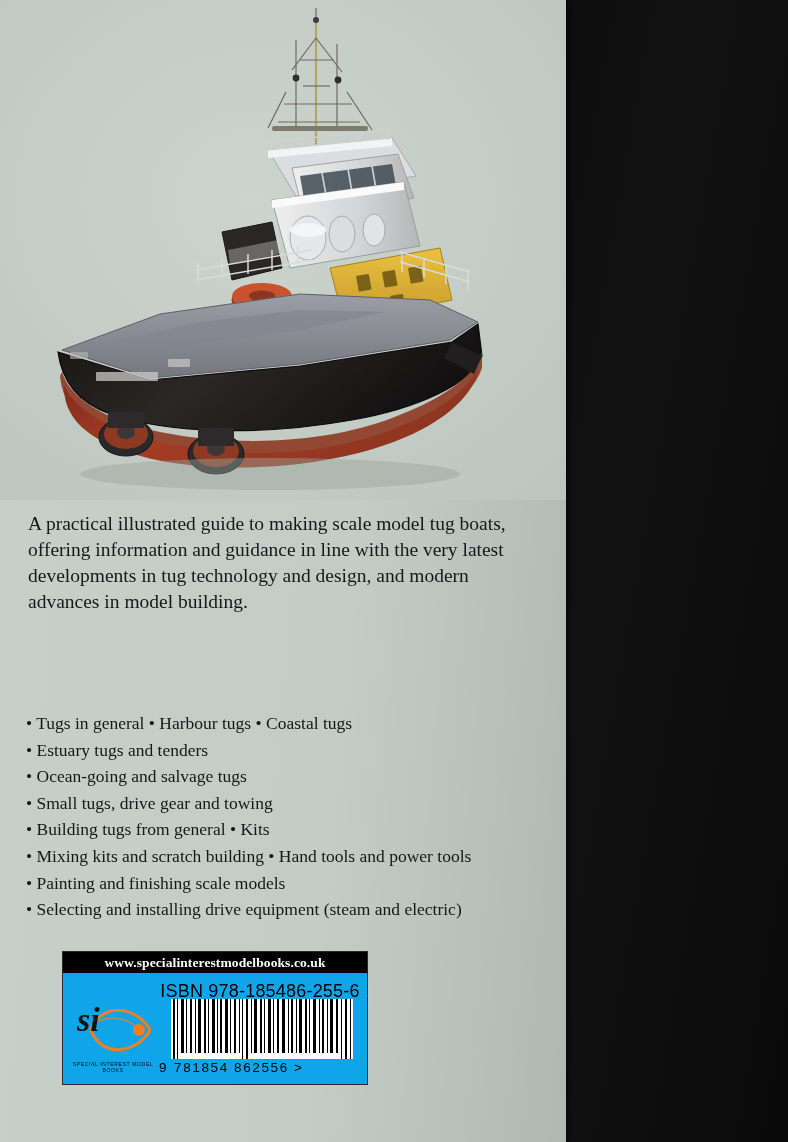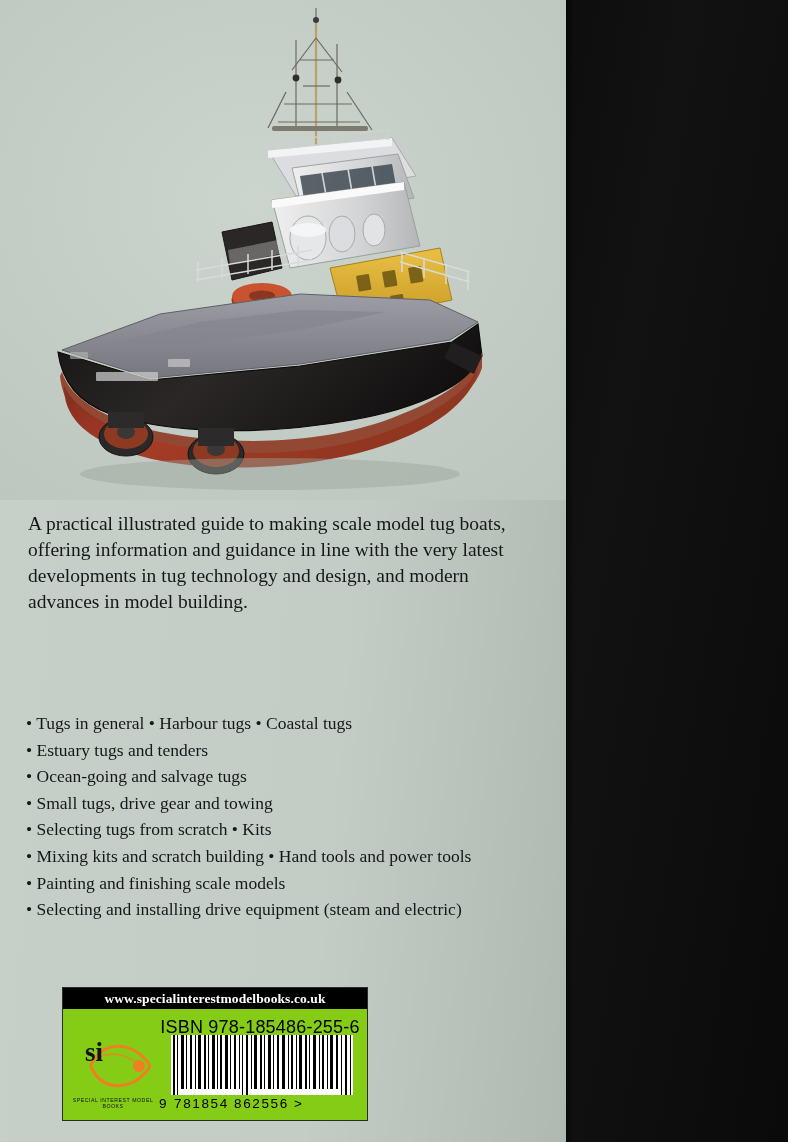--- a/index.html
+++ b/index.html
@@ -90,24 +90,23 @@
   }
   .features div { white-space: nowrap; }
 
   
   .isbn-block {
     position: absolute;
     left: 62px;
     top: 951px;
     width: 306px;
     height: 134px;
-    background: #84cc16;
+    background: #0ea5e9;
     border: 1px solid #2a2a2a;
     box-sizing: border-box;
-    margin-top: 36px;
   }
   .isbn-url {
     height: 21px;
     background: #000;
     color: #fff;
     font-size: 13.5px;
     font-weight: bold;
     text-align: center;
     line-height: 21px;
     letter-spacing: 0.1px;
@@ -118,24 +117,25 @@
   }
   .logo-box {
     position: absolute;
     left: 6px;
     top: 6px;
     width: 88px;
     height: 100px;
   }
   .logo-si {
     position: absolute;
-    left: 16px;
+    left: 8px;
     top: 22px;
     font-family: "Liberation Serif", serif;
-    font-size: 27px;
+    font-size: 34px;
+    font-style: italic;
     font-weight: bold;
     color: #111;
   }
   .logo-caption {
     position: absolute;
     left: 0;
     top: 82px;
     width: 88px;
     text-align: center;
     font-size: 5.2px;
@@ -356,21 +356,21 @@
 
     <div class="blurb">
       <p>A practical illustrated guide to making scale model tug boats, offering information and guidance in line with the very latest developments in tug technology and design, and modern advances in model building.</p>
     </div>
 
     <div class="features">
       <div>• Tugs in general • Harbour tugs • Coastal tugs</div>
       <div>• Estuary tugs and tenders</div>
       <div>• Ocean-going and salvage tugs</div>
       <div>• Small tugs, drive gear and towing</div>
-      <div>• Selecting tugs from scratch • Kits</div>
+      <div>• Building tugs from general • Kits</div>
       <div>• Mixing kits and scratch building • Hand tools and power tools</div>
       <div>• Painting and finishing scale models</div>
       <div>• Selecting and installing drive equipment (steam and electric)</div>
     </div>
 
     <div class="isbn-block">
       <div class="isbn-url">www.specialinterestmodelbooks.co.uk</div>
       <div class="isbn-body">
 
         <div class="logo-box">

